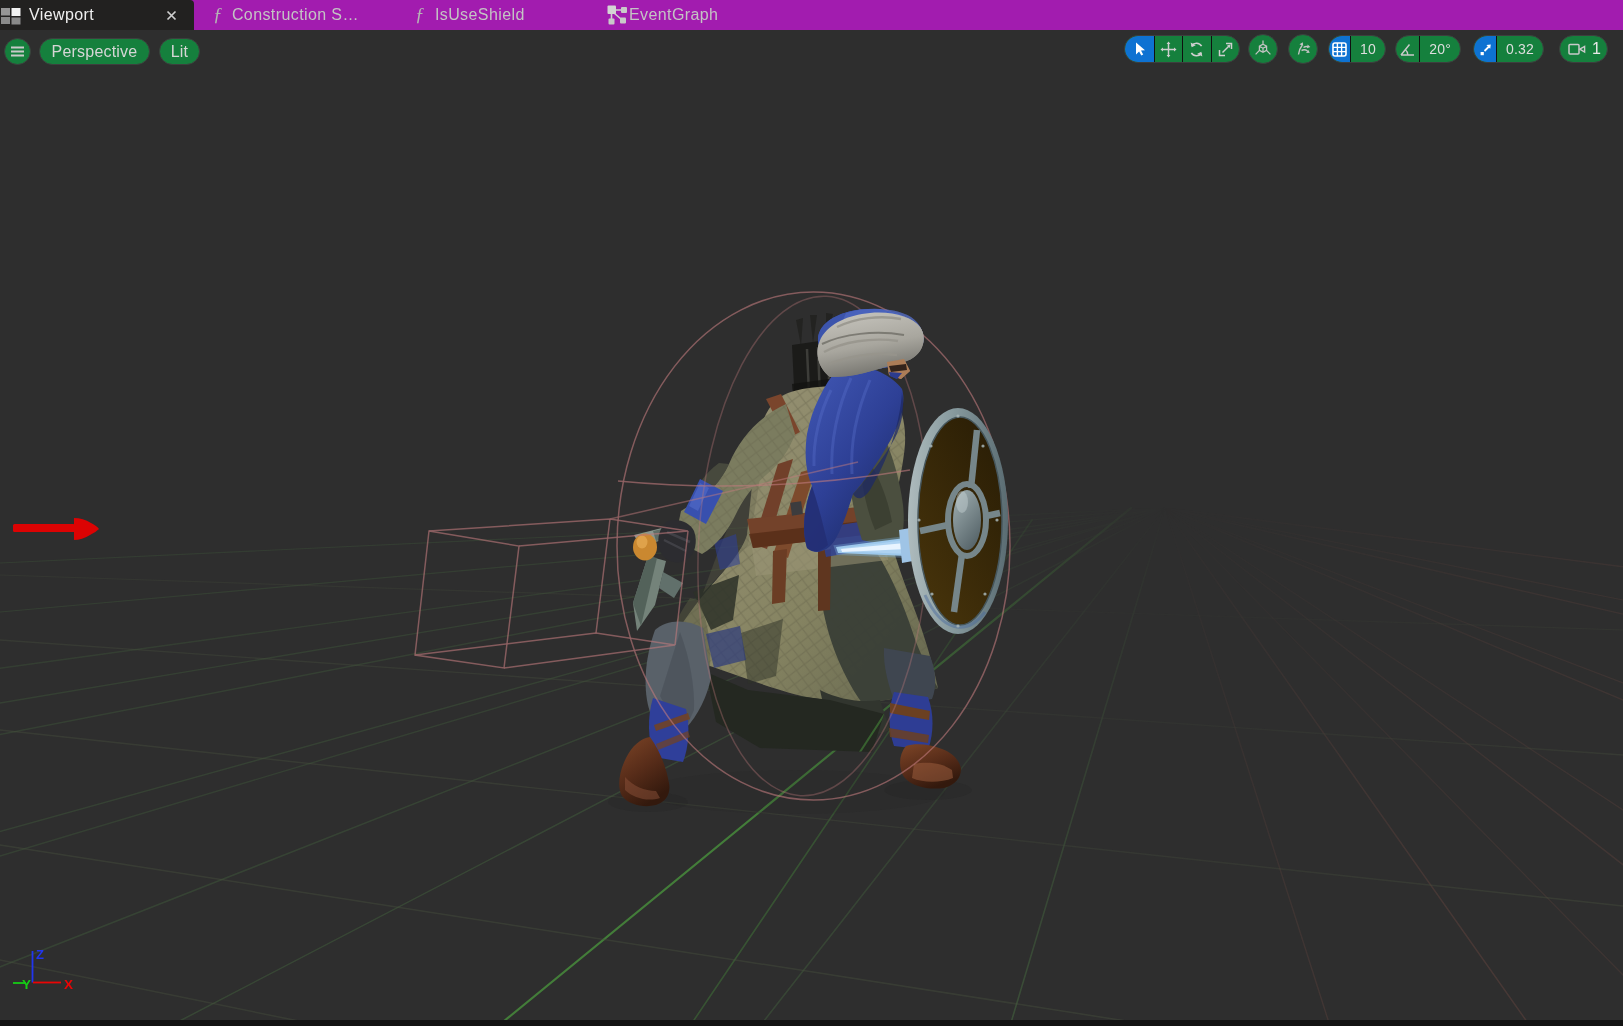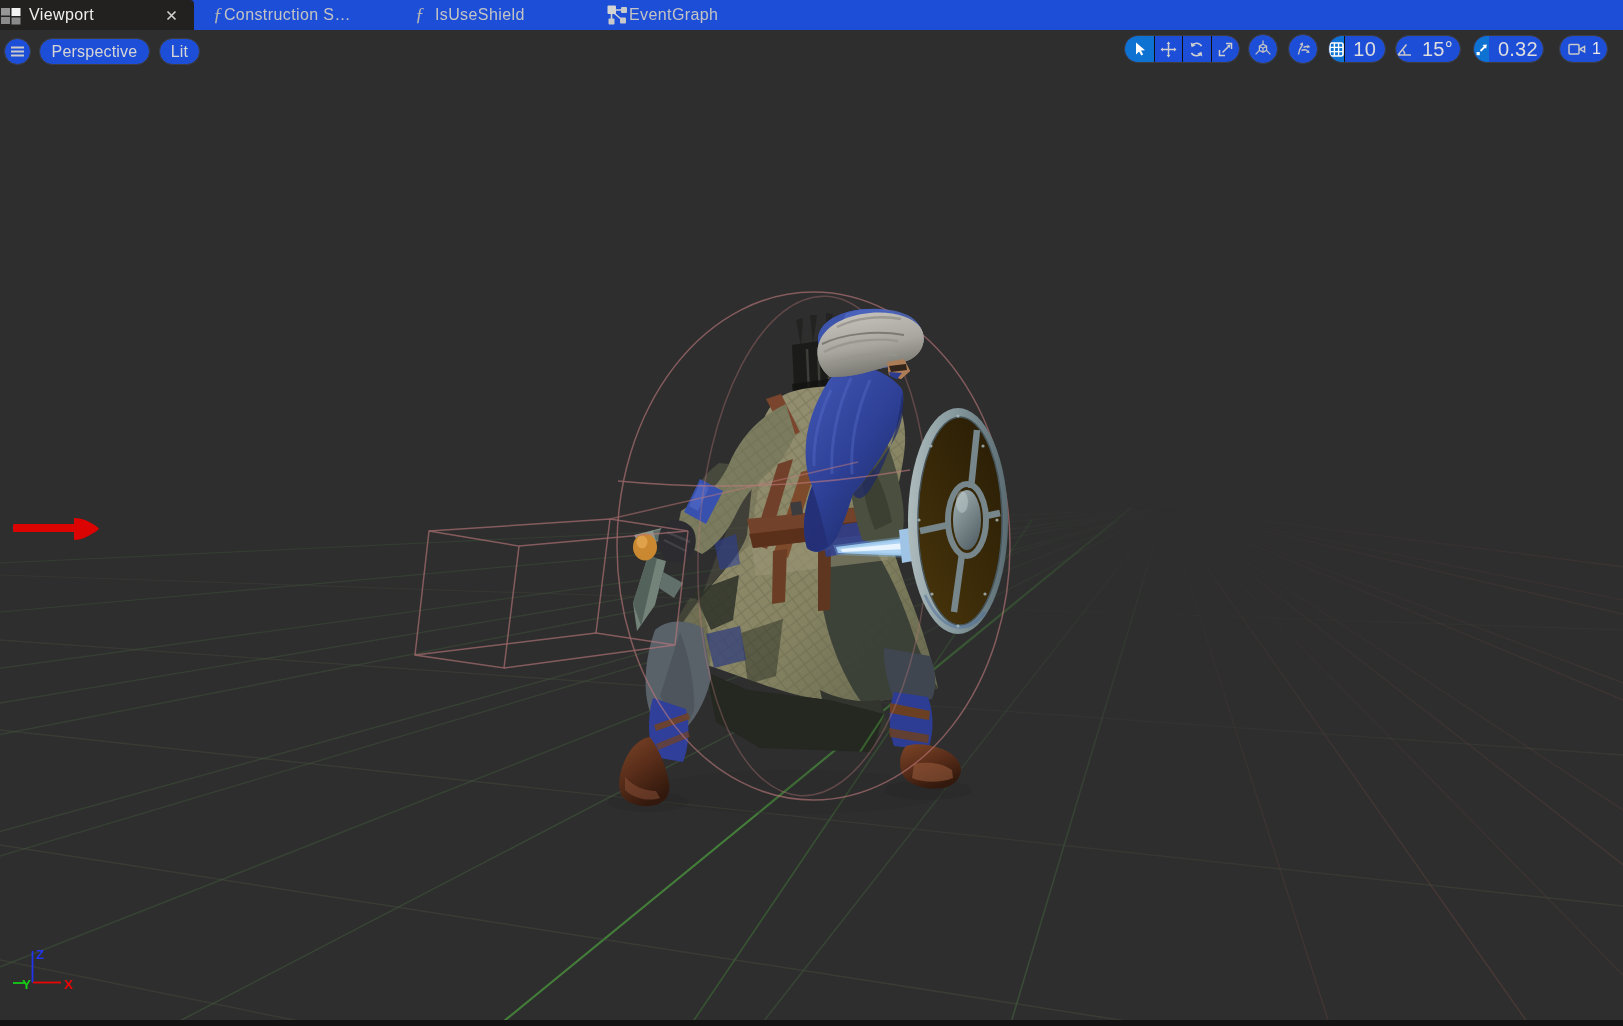--- a/index.html
+++ b/index.html
@@ -1,29 +1,29 @@
 <!DOCTYPE html>
 <html><head>
 <meta charset="utf-8">
 <style>
   html,body{margin:0;padding:0;width:1623px;height:1026px;overflow:hidden;background:#2e2e2e;
     font-family:"Liberation Sans",sans-serif;}
   .abs{position:absolute;}
   
-  #tabbar{position:absolute;left:0;top:0;width:1623px;height:30px;background:#1d4ed8;}
+  #tabbar{position:absolute;left:0;top:0;width:1623px;height:30px;background:#a21caf;}
   .tab{position:absolute;top:0;height:30px;display:flex;align-items:center;color:#c4c4c4;font-size:16px;letter-spacing:0.4px;}
   #tab-active{left:0;width:194px;background:#222120;color:#efefef;border-radius:0 4px 0 0;}
   .fico{font-family:"Liberation Serif",serif;font-style:italic;font-size:19px;color:#b5b5b5;}
   
-  .pill{position:absolute;top:35px;height:28px;background:#1d4ed8;border:1px solid #3e3e3e;
+  .pill{position:absolute;top:35px;height:28px;background:#15803d;border:1px solid #3e3e3e;
         border-radius:15px;box-sizing:border-box;display:flex;align-items:center;color:#d6d6d6;font-size:16px;letter-spacing:0.2px;}
   .seg{height:26px;display:flex;align-items:center;justify-content:center;}
   .segdiv{width:1px;height:26px;background:#101010;}
   .blue{background:#0e72d2;}
-  .num{padding:0 9px;color:#dedede;font-size:20px;}
+  .num{padding:0 9px;color:#dedede;font-size:14px;}
 </style>
 </head>
 <body>
 
 <svg id="scene" class="abs" style="left:0;top:28px" width="1623" height="998" viewBox="0 28 1623 998">
   <defs>
     <linearGradient id="rim" x1="0" y1="0" x2="1" y2="0">
       <stop offset="0" stop-color="#aebbbd"></stop>
         <stop offset="0.45" stop-color="#879a9e"></stop>
         <stop offset="1" stop-color="#5a6c72"></stop>
@@ -290,21 +290,21 @@
       <rect x="1" y="14" width="9" height="7" fill="#8a8a8a"></rect>
       <rect x="11.5" y="14.5" width="9" height="7" fill="#8a8a8a"></rect>
     </svg>
     <span style="margin-left:7px">Viewport</span>
     <svg width="11" height="11" style="position:absolute;left:166px;top:10px">
       <path d="M1.5,1.5 L9.5,9.5 M9.5,1.5 L1.5,9.5" stroke="#cfcfcf" stroke-width="1.7"></path>
     </svg>
   </div>
   <div class="tab" style="left:213px">
       <span class="fico">ƒ</span>
-      <span style="margin-left:1px">Construction S…</span>
+      <span style="margin-left:9px">Construction S…</span>
     </div>
   <div class="tab" style="left:415px">
       <span class="fico">ƒ</span>
       <span style="margin-left:10px">IsUseShield</span>
     </div>
   <div class="tab" style="left:607px">
     <svg width="22" height="22" viewBox="0 0 22 22">
       <path d="M8,6 L15,6 M7,9 L14,15 M4.5,10 L4.5,15" stroke="#cfcfcf" stroke-width="1.6"></path>
       <rect x="0.5" y="1.5" width="8.5" height="8.5" rx="1" fill="#d4d4d4"></rect>
       <rect x="14" y="3" width="6" height="6" rx="1" fill="#c9c9c9"></rect>
@@ -378,21 +378,21 @@
   <div class="num" style="">10</div>
 </div>
 <div class="pill" style="left:1395px;width:66px;padding:0;overflow:hidden">
   <div class="seg" style="width:30px">
     <svg width="17" height="15" viewBox="0 0 17 15">
       <path d="M2,13 L15,13 M2,13 L10.5,2.5" stroke="#c9c9c9" stroke-width="1.5" fill="none"></path>
       <path d="M8.8,13 A7,7 0 0 0 6.2,7.6" stroke="#c9c9c9" stroke-width="1.3" fill="none"></path>
     </svg>
   </div>
     <div class="segdiv"></div>
-  <div class="num">15°</div>
+  <div class="num">20°</div>
 </div>
 <div class="pill" style="left:1473px;width:71px;padding:0;overflow:hidden">
   <div class="seg blue" style="width:30px;border-radius:14px 0 0 14px">
     <svg width="15" height="15" viewBox="0 0 15 15">
       <rect x="2.6" y="10" width="3.2" height="3.2" fill="#fff"></rect>
       <path d="M6.5,9 L11,4.5" stroke="#fff" stroke-width="1.8"></path>
       <path d="M12.8,2.4 L12.2,6.8 L8.4,3 Z" fill="#fff"></path>
     </svg>
   </div>
     <div class="segdiv"></div>

